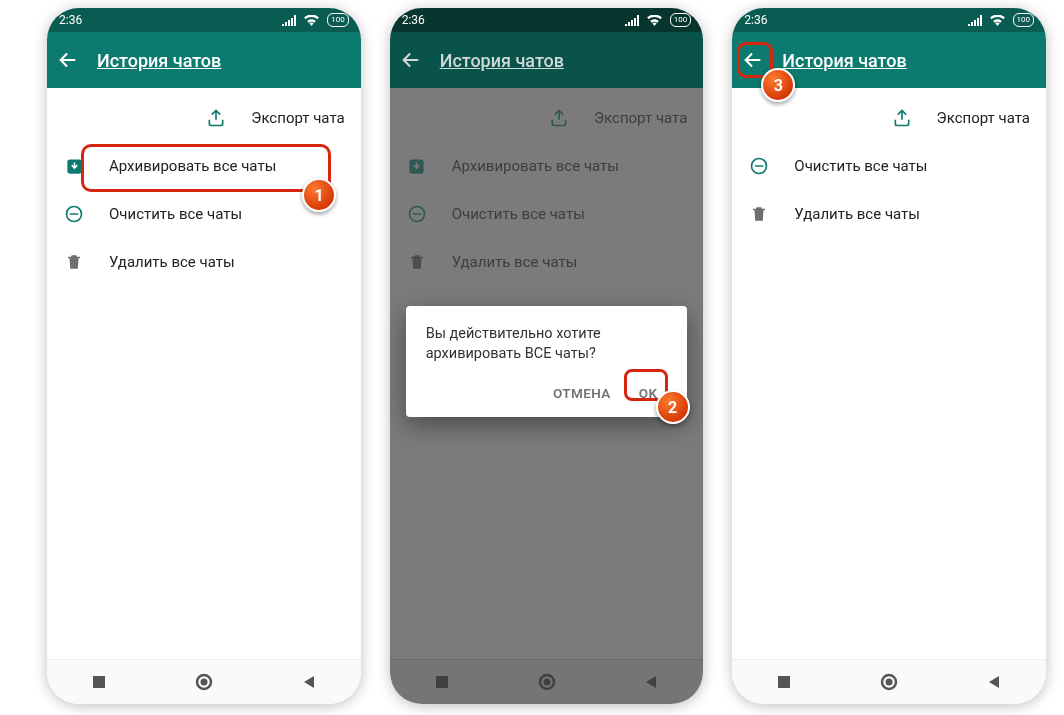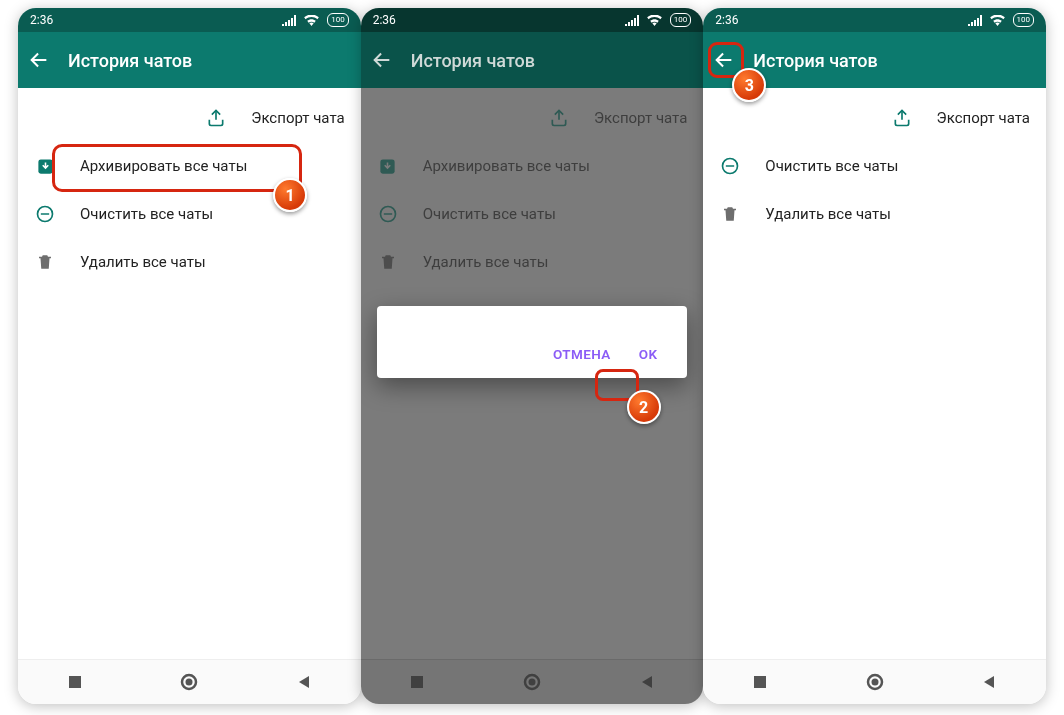--- a/index.html
+++ b/index.html
@@ -1,34 +1,34 @@
 <!DOCTYPE html>
 <html><head>
 <meta charset="utf-8">
 <style>
   html,body{margin:0;padding:0;background:#fff;font-family:Roboto,Arial,sans-serif;}
   .stage{width:1064px;height:715px;position:relative;background:#fff;display:flex;justify-content:space-between;padding:8px 18px;box-sizing:border-box;}
-  .phone{width:377px;height:696px;border-radius:18px;background:#fff;box-shadow:0 2px 14px rgba(0,0,0,0.25);position:relative;overflow:hidden;display:flex;flex-direction:column;}
+  .phone{width:377px;height:696px;border-radius:32px;background:#fff;box-shadow:0 2px 14px rgba(0,0,0,0.25);position:relative;overflow:hidden;display:flex;flex-direction:column;margin-left:29px;}
   .statusbar{height:24px;background:#0a5c52;color:#fff;font-size:12px;display:flex;align-items:center;justify-content:space-between;padding:0 12px;}
   .sb-icons{display:flex;align-items:center;gap:8px;}
   .sb-icons svg{display:block;}
-  .appbar{height:56px;background:#0c7a6e;color:#fff;display:flex;align-items:center;padding:0 10px;gap:18px;}
+  .appbar{height:56px;background:#0c7a6e;color:#fff;display:flex;align-items:center;padding:0 10px;gap:18px;text-decoration:underline;}
   .appbar .title{font-size:18px;font-weight:500;}
   .content{flex:1;background:#fff;position:relative;}
   .row{display:flex;align-items:center;height:48px;padding:0 16px;gap:24px;color:#222;font-size:15px;}
   .row.first{margin-top:6px;justify-content:flex-end;}
   .icon-slot{width:22px;height:22px;display:flex;align-items:center;justify-content:center;color:#0c7a6e;}
   .icon-slot.grey{color:#6e6e6e;}
   .navbar{height:44px;background:#fafafa;display:flex;align-items:center;justify-content:space-around;border-top:1px solid #eee;}
   .navbar .nshape{width:16px;height:16px;}
   
   .dialog{position:absolute;left:16px;right:16px;top:300px;background:#fff;border-radius:4px;box-shadow:0 8px 24px rgba(0,0,0,0.4);padding:18px 20px 10px 20px;}
   .dialog .msg{font-size:14.5px;color:#333;line-height:1.35;}
   .dialog .btns{display:flex;justify-content:flex-end;gap:8px;margin-top:16px;}
-  .dialog .btn{color:#8b5cf6;font-weight:600;font-size:13.5px;padding:6px 10px;letter-spacing:0.4px;}
+  .dialog .btn{color:#737373;font-weight:600;font-size:13.5px;padding:6px 10px;letter-spacing:0.4px;}
   
   .hl{position:absolute;border:3px solid #d62610;border-radius:10px;pointer-events:none;box-sizing:border-box;}
   .badge{position:absolute;width:30px;height:30px;border-radius:50%;background:radial-gradient(circle at 35% 30%,#ff7a2e,#d73a08 70%);border:2px solid #fff;box-shadow:0 2px 4px rgba(0,0,0,0.4);display:flex;align-items:center;justify-content:center;color:#fff;font-weight:700;font-size:16px;z-index:50;}
   
   .batt{display:inline-flex;align-items:center;border:1.2px solid #fff;border-radius:6px;padding:0 3px;height:12px;font-size:8px;line-height:1;}
 </style>
 </head>
 <body>
 
 <div class="stage">
@@ -166,20 +166,23 @@
       <div class="row" style="color:#3e3e3e">
         <span class="icon-slot" style="color:#4d4d4d">
           <svg width="18" height="20" viewBox="0 0 24 24" fill="currentColor">
               <path d="M6 7h12l-1 14H7L6 7zm3-4h6l1 2h4v2H4V5h4l1-2z"></path>
             </svg>
         </span>
         <span>Удалить все чаты</span>
       </div>
 
       <div class="dialog" style="top:218px">
+        <div class="msg">
+          <span>Вы действительно хотите</span><br><span>архивировать ВСЕ чаты?</span>
+        </div>
         <div class="btns">
           <div class="btn">ОТМЕНА</div>
           <div class="btn">OK</div>
         </div>
       </div>
 
       <div class="hl" style="left:234px;top:281px;width:44px;height:32px;border-radius:8px;"></div>
       <div class="badge" style="left:266px;top:302px;">
           <span>2</span>
         </div>

